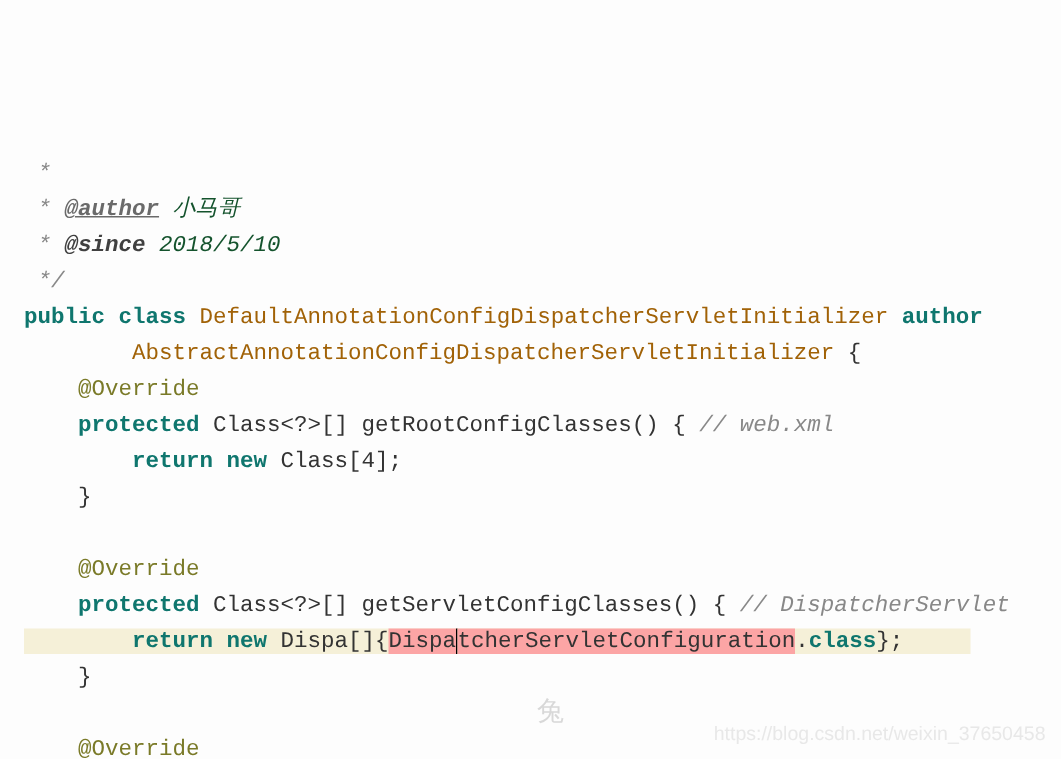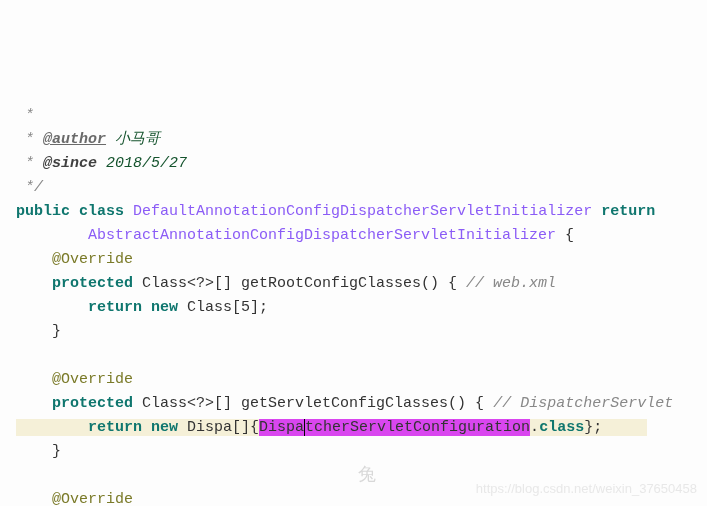--- a/index.html
+++ b/index.html
@@ -12,53 +12,53 @@
     color: #333;
     white-space: pre;
     position: relative;
     width: 707px;
     height: 506px;
     box-sizing: border-box;
     overflow: hidden;
   }
   .kw { color: #0f766e; font-weight: bold; }
   .ann { color: #7a7a28; }
-  .cls { color: #8b5cf6; text-align: right; }
+  .cls { color: #a16207; text-align: right; }
   .comment { color: #888; font-style: italic; }
   .tag { color: #6a6a6a; font-style: italic; font-weight: bold; text-decoration: underline; }
   .tagplain { color: #404040; font-style: italic; font-weight: bold; }
   .author { color: #14532d; font-style: italic; }
   .hl { background: #f5f0d8; }
-  .sel { background: #d946ef; }
+  .sel { background: #fca5a5; }
   .caret { border-left: 1px solid #000; }
   .watermark1 {
     position: absolute; left: 358px; top: 460px;
     color: #d8d8d8; font-size: 18px; font-family: sans-serif;
     pointer-events: none;
   }
   .watermark2 {
     position: absolute; right: 10px; bottom: 6px;
     color: #e8e8e8; font-size: 13px; font-family: sans-serif;
     pointer-events: none;
   }
 </style>
 </head>
 <body>
 
 
 
 <div><span class="comment"> *</span>
 <span class="comment"> * <span class="tag">@author</span><span class="author"> 小马哥</span></span>
-<span class="comment"> * <span class="tagplain">@since</span><span class="author"> 2018/5/27</span></span>
+<span class="comment"> * <span class="tagplain">@since</span><span class="author"> 2018/5/10</span></span>
 <span class="comment"> */</span>
-<span><span class="kw">public</span> <span class="kw">class</span> <span class="cls">DefaultAnnotationConfigDispatcherServletInitializer</span> <span class="kw">return</span></span>
+<span><span class="kw">public</span> <span class="kw">class</span> <span class="cls">DefaultAnnotationConfigDispatcherServletInitializer</span> <span class="kw">author</span></span>
 <span>        <span class="cls">AbstractAnnotationConfigDispatcherServletInitializer</span><span> {</span></span>
     <span class="ann">@Override</span>
     <span><span class="kw">protected</span><span> Class&lt;?&gt;[] </span><span>getRootConfigClasses</span><span>() { </span><span class="comment">// web.xml</span></span>
-        <span><span class="kw">return new</span><span> Class[5];</span></span>
+        <span><span class="kw">return new</span><span> Class[4];</span></span>
     <span>}</span>
 
     <span class="ann">@Override</span>
     <span><span class="kw">protected</span><span> Class&lt;?&gt;[] </span><span>getServletConfigClasses</span><span>() { </span><span class="comment">// DispatcherServlet</span></span>
 <span class="hl">        <span class="kw">return new</span><span> Dispa[]{</span><span class="sel">Dispa</span><span class="caret"></span><span class="sel">tcherServletConfiguration</span><span>.</span><span class="kw">class</span><span>};</span>     </span>
     <span>}</span>
 
     <span class="ann">@Override</span>
     
         

